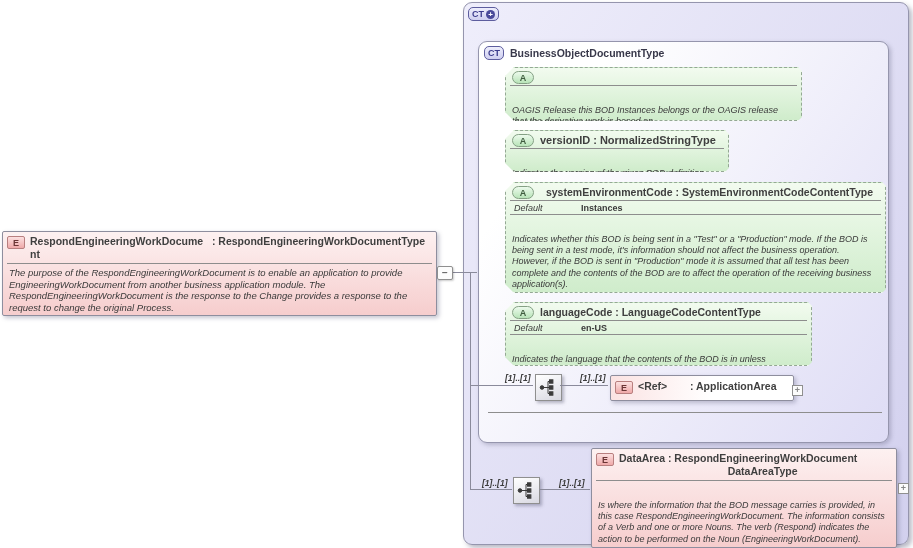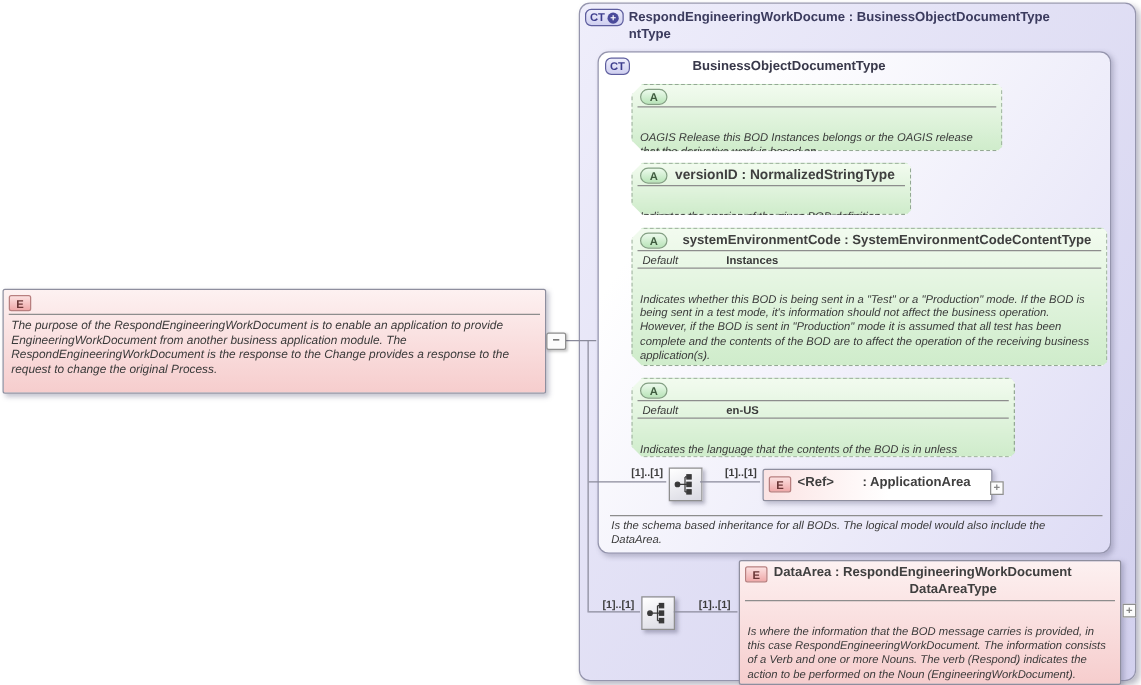--- a/index.html
+++ b/index.html
@@ -60,54 +60,54 @@
          border:1px solid #9595ad;border-radius:9px;background:linear-gradient(125deg,#ffffff 20%,#dedcf5);
          box-shadow:2px 2px 4px rgba(80,80,110,.3);z-index:2;}
   .ctbadge{display:inline-flex;align-items:center;gap:2px;box-sizing:border-box;border:1px solid #5d5d9e;
          border-radius:5px;background:linear-gradient(#eeeefc,#cfcff0);padding:0 3px;height:14px;
          font-size:9px;font-weight:bold;color:#3c3c8c;position:absolute;}
   .ctplus{width:9px;height:9px;border-radius:50%;background:#4a4a9a;color:#ffffff;font-size:8px;
          line-height:9px;text-align:center;font-weight:bold;}
   .ct-title{position:absolute;display:flex;font-weight:bold;font-size:10.5px;line-height:13px;color:#3b3b5e;}
   .inner-title{position:absolute;font-weight:bold;font-size:10.5px;line-height:13px;color:#38384a;white-space:nowrap;}
 
-  .card{position:absolute;font-size:8.5px;font-weight:bold;color:#3c3c3c;z-index:6;white-space:nowrap;}
+  .card{position:absolute;font-size:8.5px;font-style:italic;font-weight:bold;color:#3c3c3c;z-index:6;white-space:nowrap;}
   .noteline{position:absolute;height:0;border-top:1px solid #8d8d8d;z-index:4;}
   .notetext{position:absolute;font-style:italic;font-size:9px;line-height:11.2px;color:#3a3a3a;z-index:4;}
 </style>
 </head>
 <body>
 
 <div id="canvas">
 
   <div class="ebox" style="left:2px;top:231px;width:435px;min-height:84px;">
     <div class="hdr">
       <span class="badge badge-e">E</span>
+      <span class="box-title">
+        <span class="tname" style="width:176px;">RespondEngineeringWorkDocument</span>
+        <span class="ttype">: RespondEngineeringWorkDocumentType</span>
+      </span>
     </div>
     <div class="hline"></div>
     <div class="desc">The purpose of the RespondEngineeringWorkDocument is to enable an application to provide EngineeringWorkDocument from another business application module. The RespondEngineeringWorkDocument is the response to the Change provides a response to the request to change the original Process.</div>
   </div>
 
   <div class="toggle minus" style="left:437px;top:266px;">−</div>
 
   <div class="outer">
     <span class="ctbadge" style="left:4px;top:4px;">
       <span>CT</span>
       <span class="ctplus">+</span>
     </span>
-    <span class="ct-title" style="left:39px;top:5px;width:392px;">
-      <span class="tname" style="width:176px;">RespondEngineeringWorkDocumentType</span>
-      <span style="white-space:nowrap;"> : BusinessObjectDocumentType</span>
-    </span>
 
     <div class="inner">
       <span class="ctbadge" style="left:5px;top:4px;">
         <span>CT</span>
       </span>
-      <span class="inner-title" style="left:31px;top:5px;margin-left:44px;">BusinessObjectDocumentType</span>
+      <span class="inner-title" style="left:31px;top:5px;">BusinessObjectDocumentType</span>
 
       <div class="abox" style="left:26px;top:25px;width:297px;height:54px;">
         <div class="ahdr">
           <span class="badge badge-a">A</span>
         </div>
         <div class="hline"></div>
         <div class="desc small">OAGIS Release this BOD Instances belongs or the OAGIS release that the derivative work is based on.</div>
       </div>
 
       <div class="abox" style="left:26px;top:88px;width:224px;height:42px;">
@@ -129,20 +129,21 @@
           <span class="deflabel">Default</span>
           <span class="defval">Instances</span>
         </div>
         <div class="hline"></div>
         <div class="desc small">Indicates whether this BOD is being sent in a "Test" or a "Production" mode. If the BOD is being sent in a test mode, it's information should not affect the business operation. However, if the BOD is sent in "Production" mode it is assumed that all test has been complete and the contents of the BOD are to affect the operation of the receiving business application(s).</div>
       </div>
 
       <div class="abox" style="left:26px;top:260px;width:307px;height:64px;">
         <div class="ahdr">
           <span class="badge badge-a">A</span>
+          <span class="atitle nowrap">languageCode : LanguageCodeContentType</span>
         </div>
         <div class="hline"></div>
         <div class="defrow">
           <span class="deflabel">Default</span>
           <span class="defval">en-US</span>
         </div>
         <div class="hline"></div>
         <div class="desc small">Indicates the language that the contents of the BOD is in unless otherwise stated.</div>
       </div>
 
@@ -167,21 +168,20 @@
           <span class="badge badge-e">E</span>
           <span class="box-title">
             <span class="tname nowrap" style="width:52px;">&lt;Ref&gt;</span>
             <span style="white-space:nowrap;">: ApplicationArea</span>
           </span>
         </div>
       </div>
       <div class="toggle plus" style="left:313px;top:343px;">+</div>
 
       <div class="noteline" style="left:9px;top:370px;width:394px;"></div>
-      <div class="notetext" style="left:10px;top:373px;width:388px;">Is the schema based inheritance for all BODs. The logical model would also include the DataArea.</div>
     </div>
 
     <span class="card" style="left:18px;top:475px;">[1]..[1]</span>
     <div class="gicon" style="left:49px;top:474px;">
       <svg width="19" height="19" viewBox="0 0 19 19">
         <g stroke="#3a3a3a" fill="#3a3a3a" stroke-width="1">
           <circle cx="3" cy="9.5" r="1.8"></circle>
           <path d="M3 9.5 H9"></path>
             <path d="M9 3.5 V15.5"></path>
           <path d="M9 3.5 H10.5 M9 9.5 H10.5 M9 15.5 H10.5"></path>

